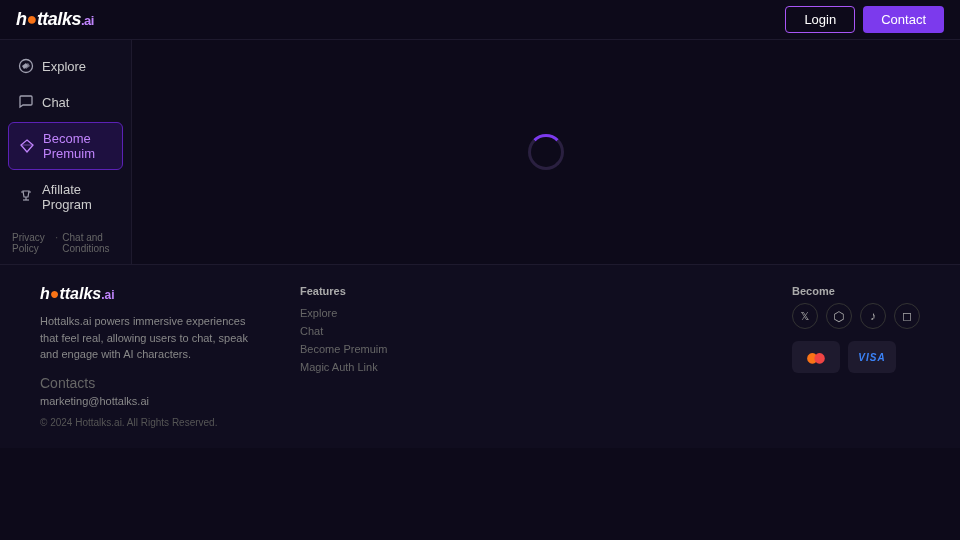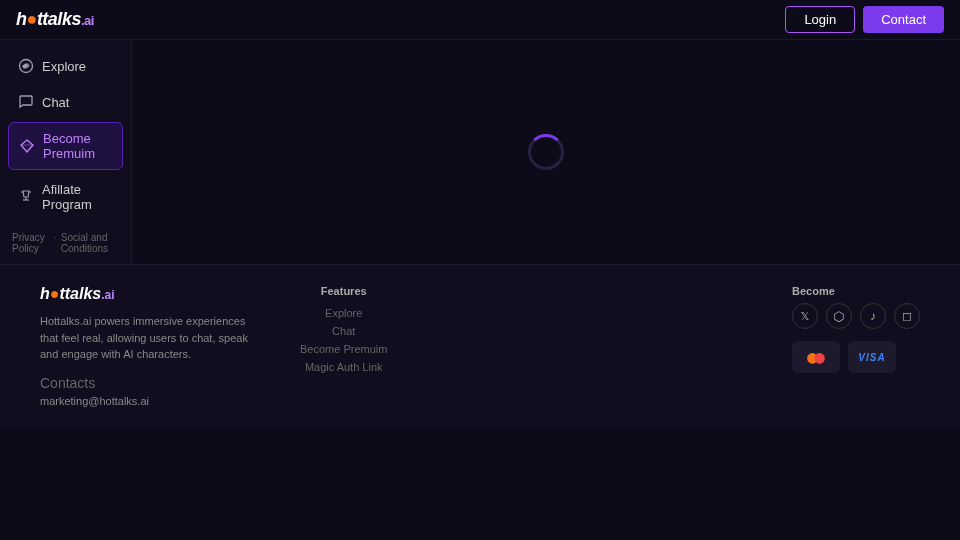--- a/index.html
+++ b/index.html
@@ -169,21 +169,21 @@
     }
     .footer-email {
       font-size: 11px;
       color: #888;
     }
     .footer-cols {
       display: flex;
       gap: 40px;
       flex: 1;
     }
-    .footer-col { display: flex; flex-direction: column; gap: 6px; align-items: center; }
+    .footer-col { display: flex; flex-direction: column; gap: 6px; }
     .footer-col-title {
       font-size: 11px;
       color: #aaa;
       font-weight: 600;
       margin-bottom: 4px;
     }
     .footer-col-link {
       font-size: 11px;
       color: #666;
       cursor: pointer;
@@ -288,21 +288,21 @@
             <line x1="8" y1="8" x2="8" y2="11" stroke="#a0a0b0" stroke-width="1.2"></line>
             <line x1="5" y1="11" x2="11" y2="11" stroke="#a0a0b0" stroke-width="1.2"></line>
           </svg>
         </span>
         <span>Afillate Program</span>
       </div>
       <div class="sidebar-footer-links">
         <div class="footer-link-row">
           <a class="footer-link">Privacy Policy</a>
           <span style="color:#555;">·</span>
-          <a class="footer-link">Social and Conditions</a>
+          <a class="footer-link">Chat and Conditions</a>
         </div>
       </div>
     </div>
   </div>
 
   <div class="content">
     <div class="spinner"></div>
   </div>
 </div>
 
@@ -316,20 +316,21 @@
     <div class="footer-logo">
       <span style="font-style:italic; font-weight:900; font-size:16px; color:#fff;">
         h<span style="color:#f97316;">●</span>ttalks<span style="color:#c084fc; font-size:12px; font-style:normal;">.ai</span>
       </span>
     </div>
     <p class="footer-desc">Hottalks.ai powers immersive experiences that feel real, allowing users to chat, speak and engage with AI characters.</p>
     <div>
       <div class="footer-contacts-label">Contacts</div>
       <div class="footer-email">marketing@hottalks.ai</div>
     </div>
+    <div class="footer-copyright" style="margin-top:10px;">© 2024 Hottalks.ai. All Rights Reserved.</div>
   </div>
 
   <div class="footer-cols">
     <div class="footer-col">
       <div class="footer-col-title">Features</div>
       <a class="footer-col-link">Explore</a>
       <a class="footer-col-link">Chat</a>
       <a class="footer-col-link">Become Premuim</a>
       <a class="footer-col-link">Magic Auth Link</a>
     </div>

